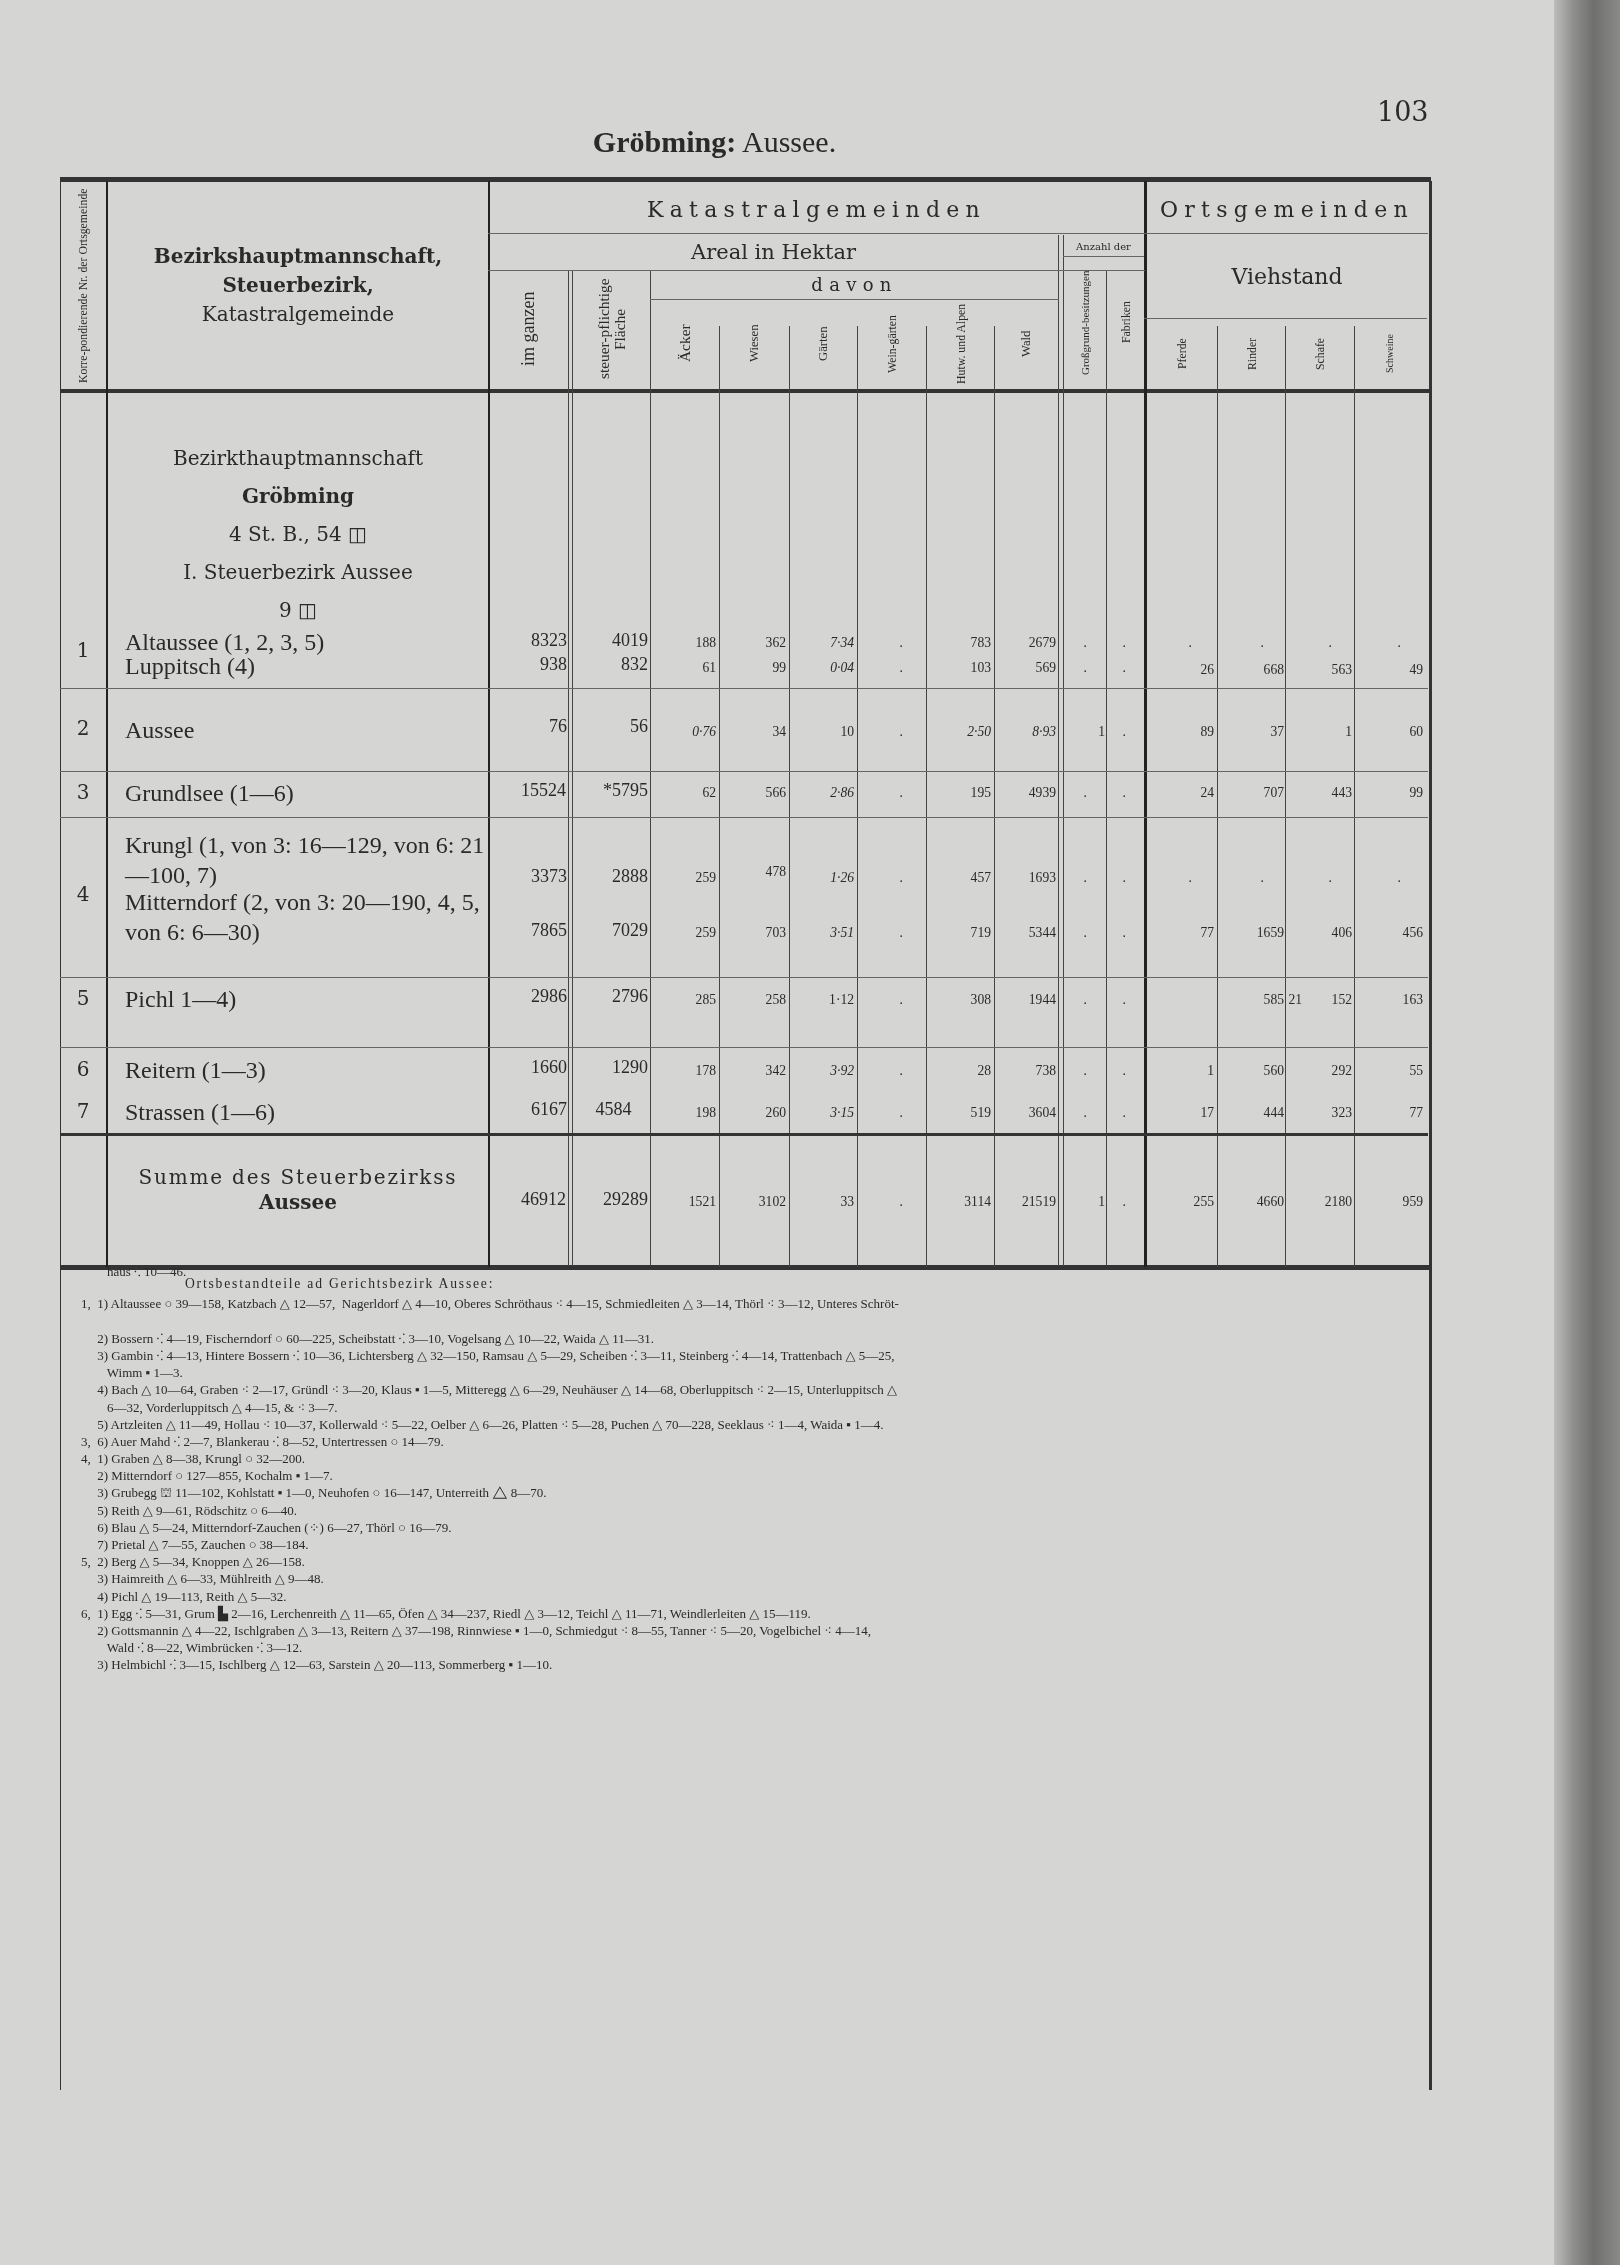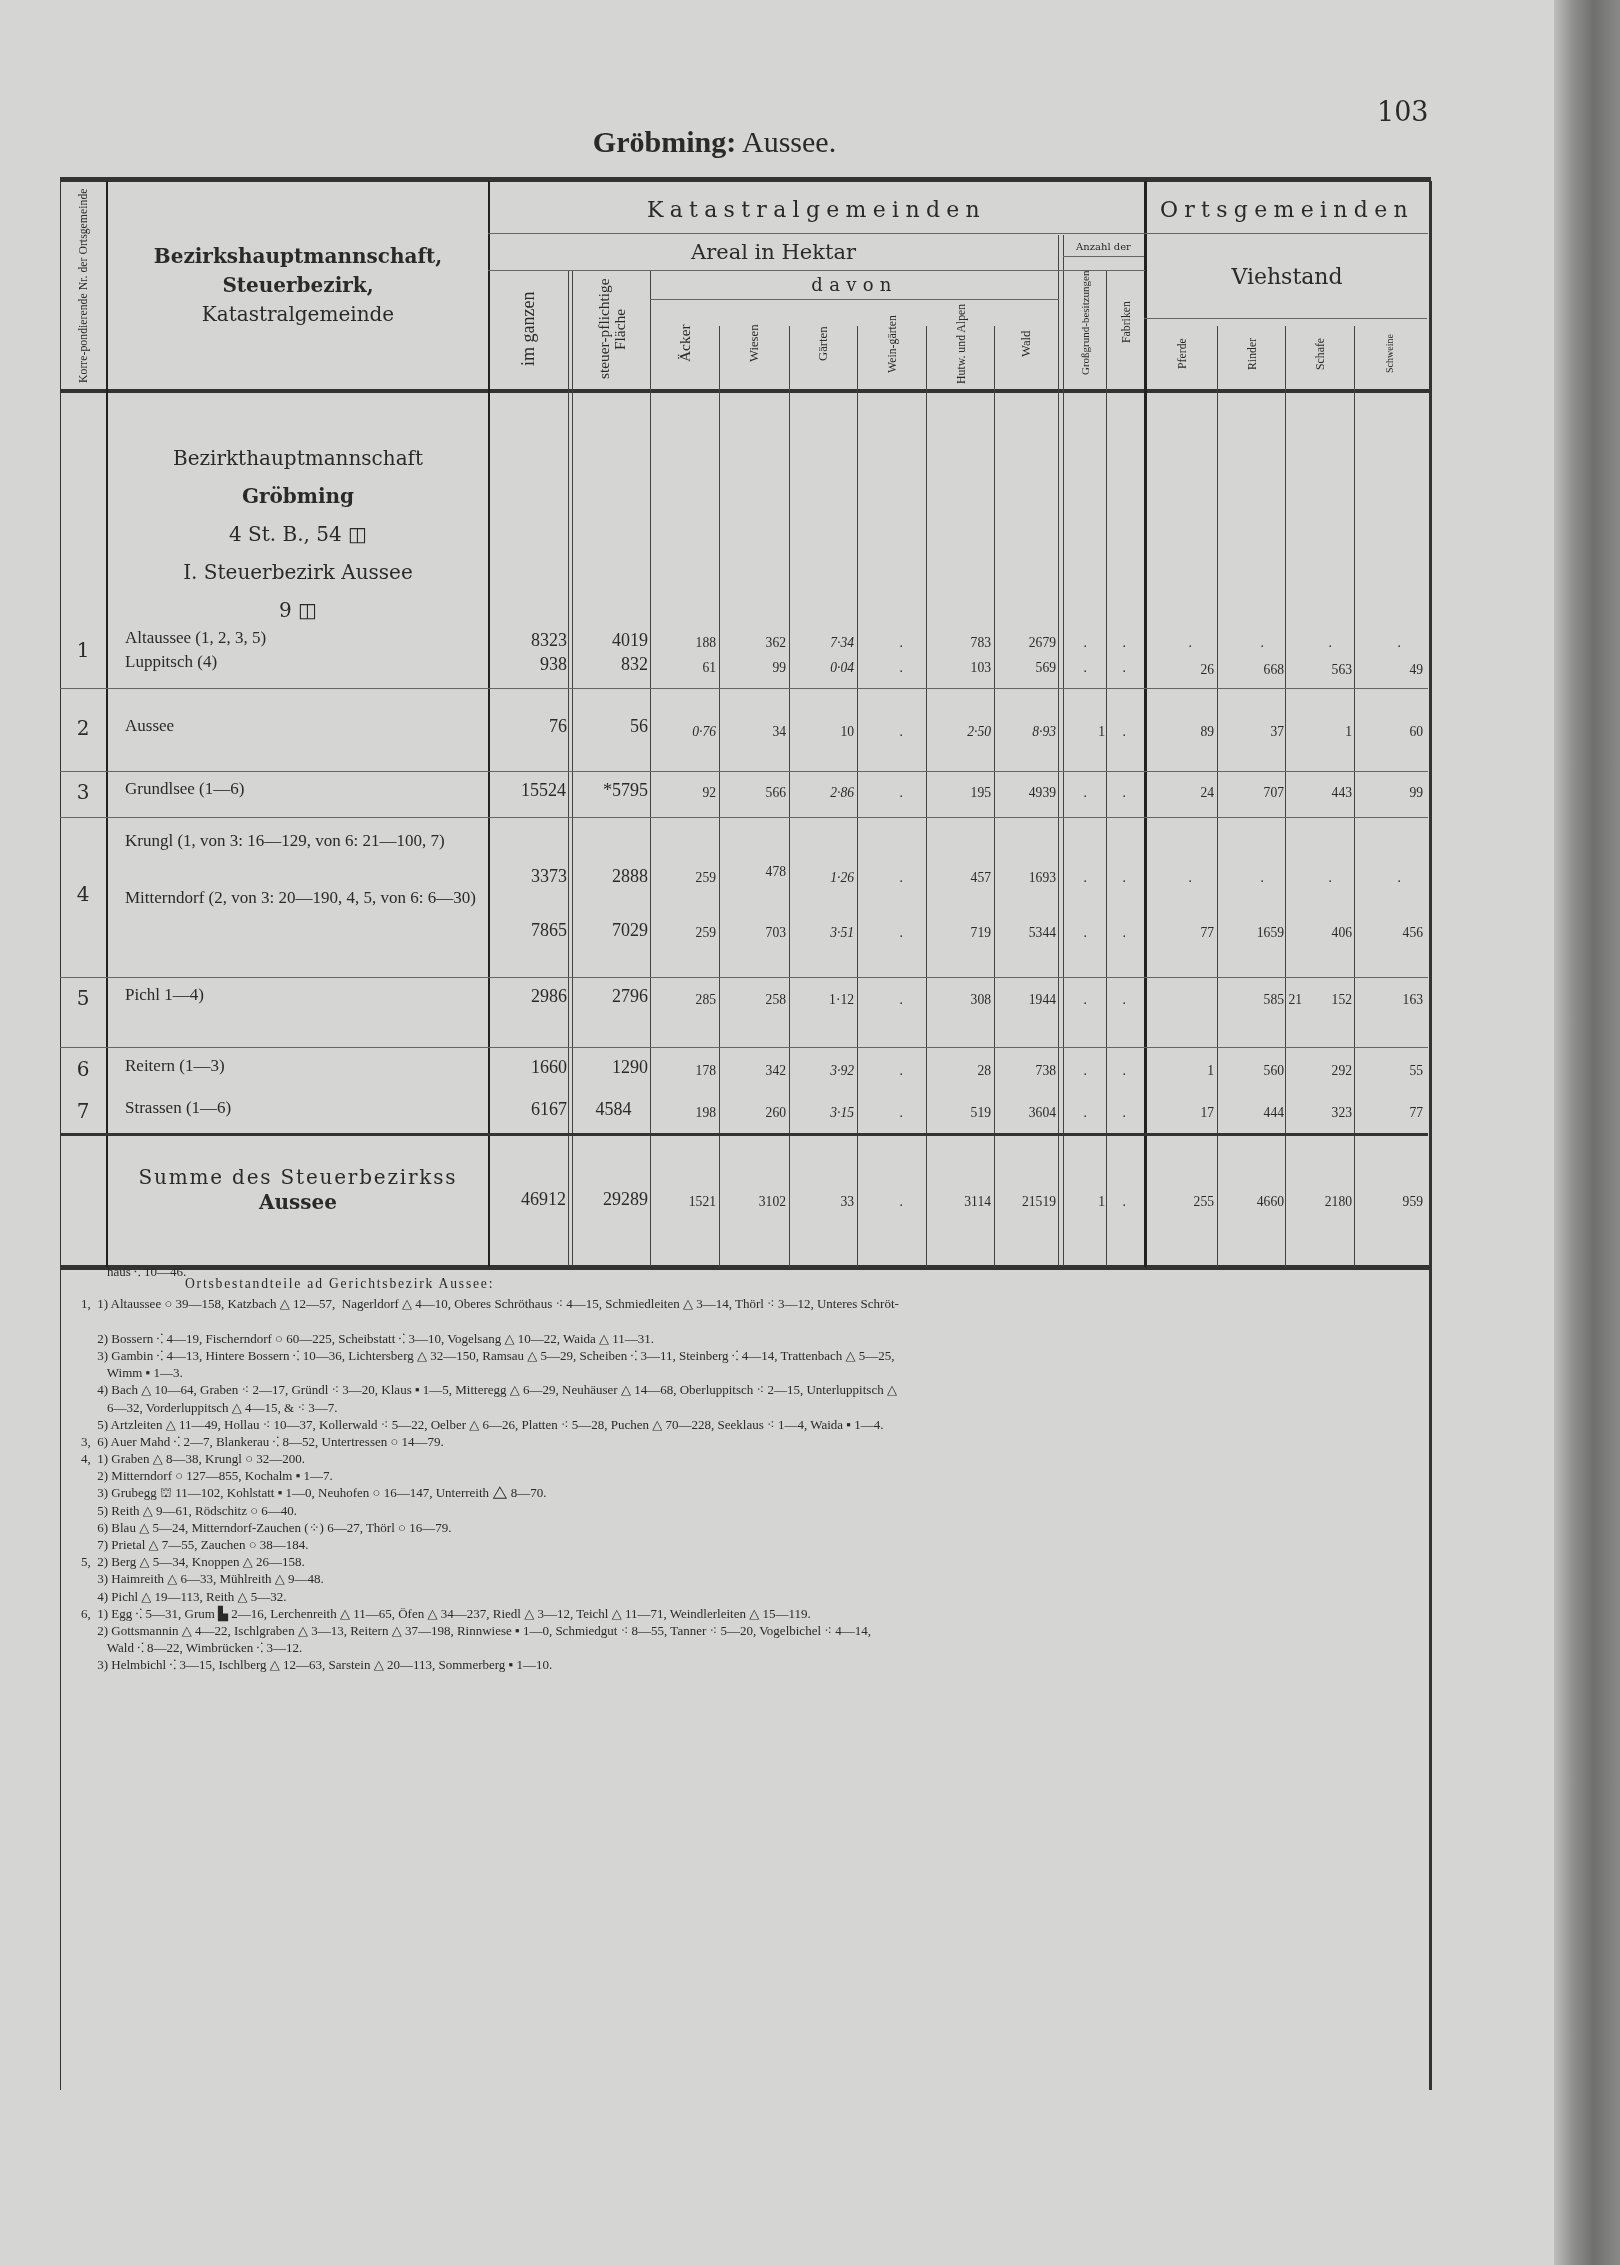--- a/index.html
+++ b/index.html
@@ -9,21 +9,21 @@
   .page-title{position:absolute;left:0;width:1429px;top:125px;text-align:center;font-size:30px;font-family:"Liberation Serif",serif;}
   .page-title b{font-weight:bold;}
   .table-frame{position:absolute;left:60px;top:181px;width:1368px;height:1909px;border-left:1.8px solid #333;border-right:3.6px solid #333;}
   .rule{position:absolute;background:#333;}
   .vline{position:absolute;background:#444;width:1.4px;}
   .hcell{position:absolute;display:flex;align-items:center;justify-content:center;text-align:center;}
   .vert{writing-mode:vertical-rl;transform:rotate(180deg);font-size:15.4px;font-family:"Liberation Serif",serif;line-height:1.05;}
   .spaced{letter-spacing:6.3px;font-size:22px;}
   .cell{position:absolute;text-align:right;font-size:18px;font-family:"Liberation Serif",serif;}
   .small{font-size:13.6px;}
-  .name{position:absolute;font-size:17px;font-family:"Liberation Serif",serif;line-height:1.25;}
+  .name{position:absolute;font-size:24px;font-family:"Liberation Serif",serif;line-height:1.25;}
   .num{position:absolute;width:36px;text-align:center;font-size:20px;}
   .fn{position:absolute;left:81px;font-size:13px;font-family:"Liberation Serif",serif;line-height:17.6px;white-space:pre;}
   .rowsep{position:absolute;height:1.4px;background:#666;}
 </style>
 </head>
 <body>
 
 <div class="binding"></div>
 <div class="page-num">103</div>
 <div class="page-title"><b>Gröbming:</b><span> Aussee.</span></div>
@@ -147,21 +147,21 @@
 <div class="cell small" style="left:1108px;width:18px;top:724px;">.</div>
 <div class="cell small" style="left:1147px;width:67px;top:724px;">89</div>
 <div class="cell small" style="left:1219px;width:65px;top:724px;">37</div>
 <div class="cell small" style="left:1287px;width:65px;top:724px;">1</div>
 <div class="cell small" style="left:1356px;width:67px;top:724px;">60</div>
 
 <div class="num" style="left:65px;top:780px;">3</div>
 <div class="name" style="left:125px;top:778px;">Grundlsee (1—6)</div>
 <div class="cell" style="left:494px;width:72px;top:780px;">15524</div>
 <div class="cell" style="left:579px;width:69px;top:780px;">*5795</div>
-<div class="cell small" style="left:651px;width:65px;top:785px;">92</div>
+<div class="cell small" style="left:651px;width:65px;top:785px;">62</div>
 <div class="cell small" style="left:721px;width:65px;top:785px;">566</div>
 <div class="cell small" style="left:791px;width:63px;top:785px;font-style:italic;">2·86</div>
 <div class="cell small" style="left:858px;width:45px;top:785px;">.</div>
 <div class="cell small" style="left:928px;width:63px;top:785px;">195</div>
 <div class="cell small" style="left:996px;width:60px;top:785px;">4939</div>
 <div class="cell small" style="left:1065px;width:22px;top:785px;">.</div>
 <div class="cell small" style="left:1108px;width:18px;top:785px;">.</div>
 <div class="cell small" style="left:1147px;width:67px;top:785px;">24</div>
 <div class="cell small" style="left:1219px;width:65px;top:785px;">707</div>
 <div class="cell small" style="left:1287px;width:65px;top:785px;">443</div>

